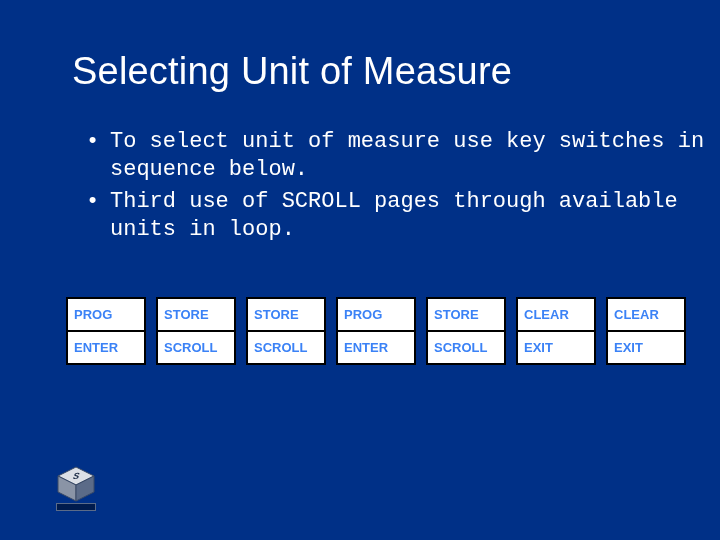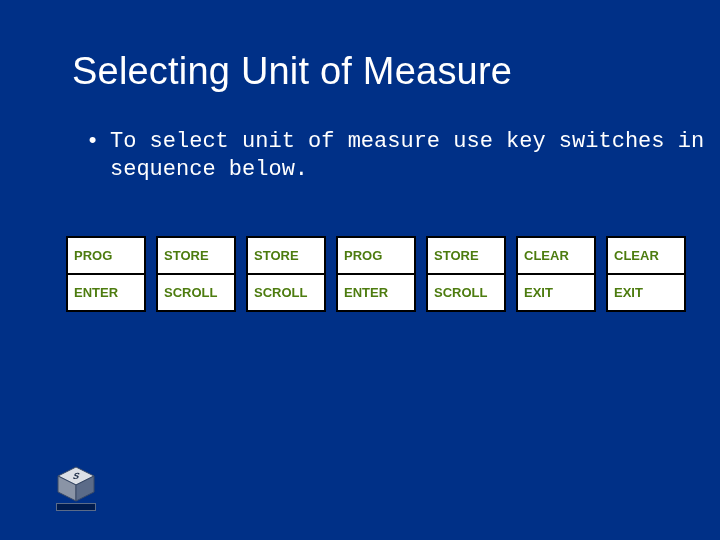--- a/index.html
+++ b/index.html
@@ -47,25 +47,25 @@
     font-size: 22px;
   }
   .keyrow {
     display: flex;
     gap: 10px;
     margin-top: 52px;
     margin-left: -6px;
   }
   .key {
     width: 80px;
-    height: 76px;
+    height: 68px;
     box-sizing: border-box;
     border: 2px solid #000;
     background: #fff;
-    color: #4d7c0f;
+    color: #3b82f6;
     display: flex;
     flex-direction: column;
   }
   .key-top, .key-bottom {
     flex: 1 1 0;
     display: flex;
     align-items: center;
     padding-left: 6px;
     font-size: 13px;
     font-weight: bold;
@@ -103,20 +103,21 @@
 </style>
 </head>
 <body>
 
 <div class="slide">
 
   <h1 class="title">Selecting Unit of Measure</h1>
 
   <ul class="bullets">
     <li>To select unit of measure use key switches in sequence below.</li>
+    <li>Third use of SCROLL pages through available units in loop.</li>
   </ul>
 
   <div class="keyrow">
     <div class="key">
       <div class="key-top">PROG</div>
       <div class="key-bottom">ENTER</div>
     </div>
     <div class="key">
       <div class="key-top">STORE</div>
       <div class="key-bottom">SCROLL</div>

